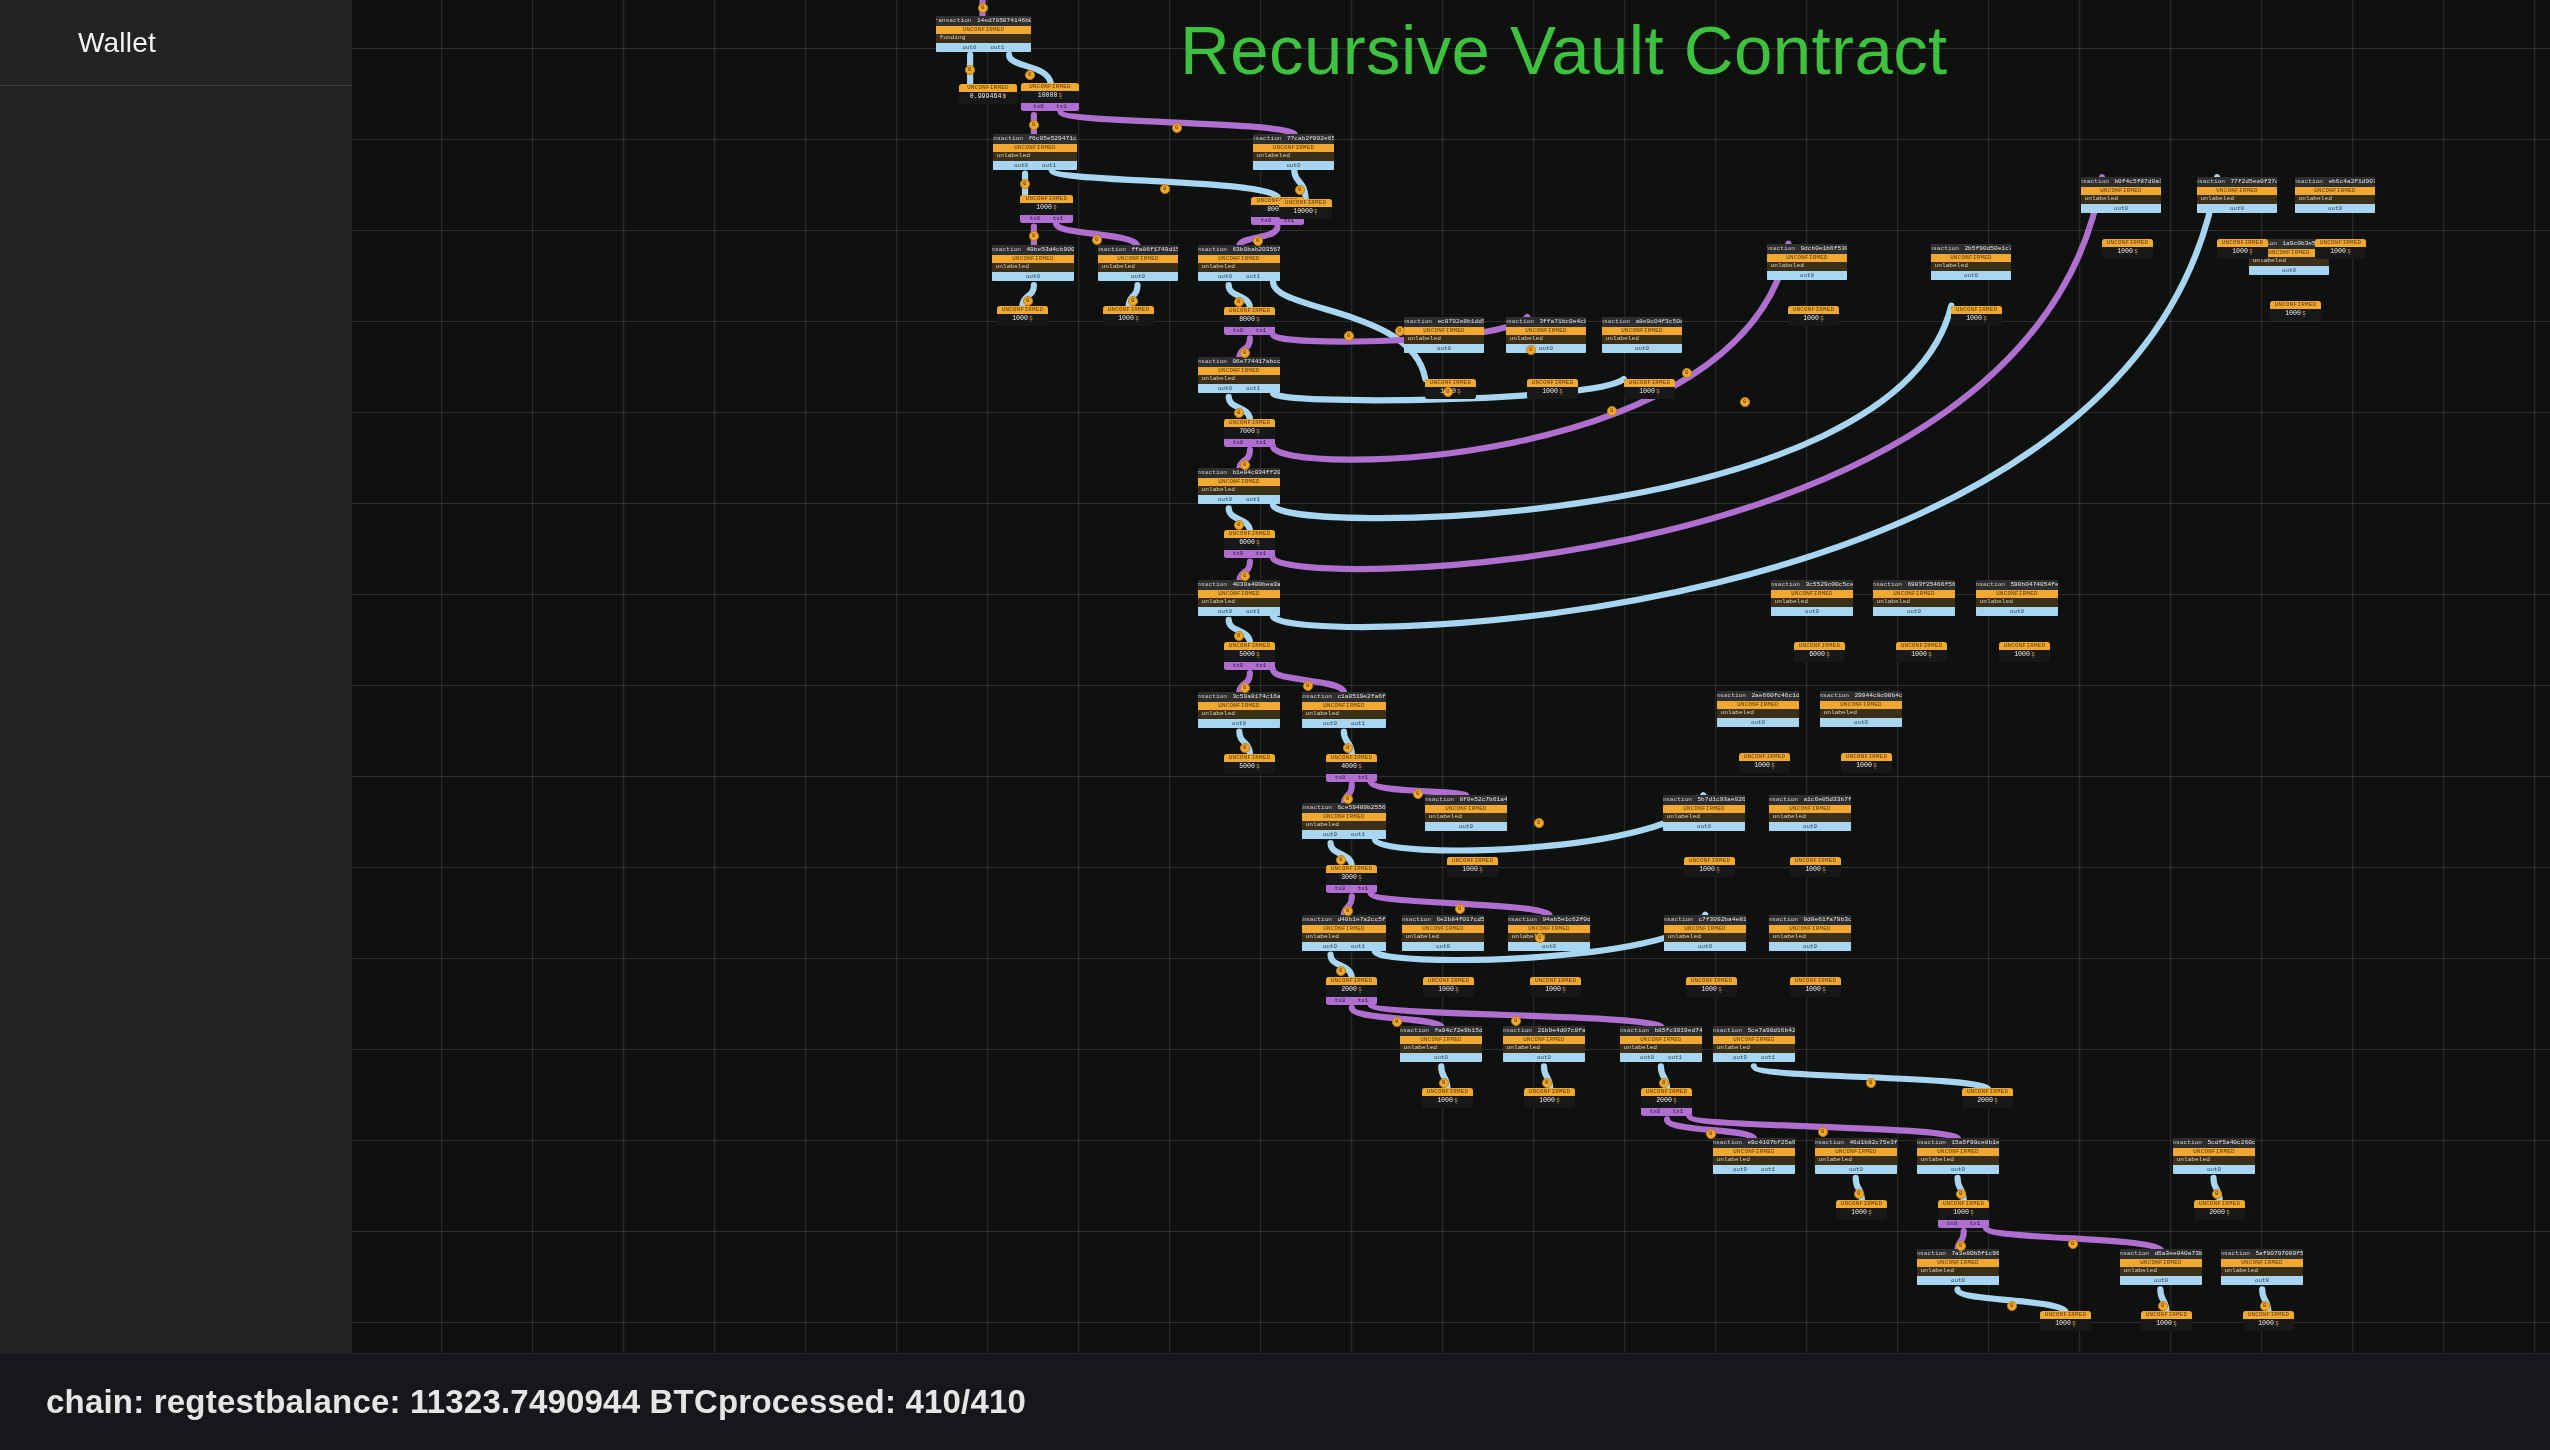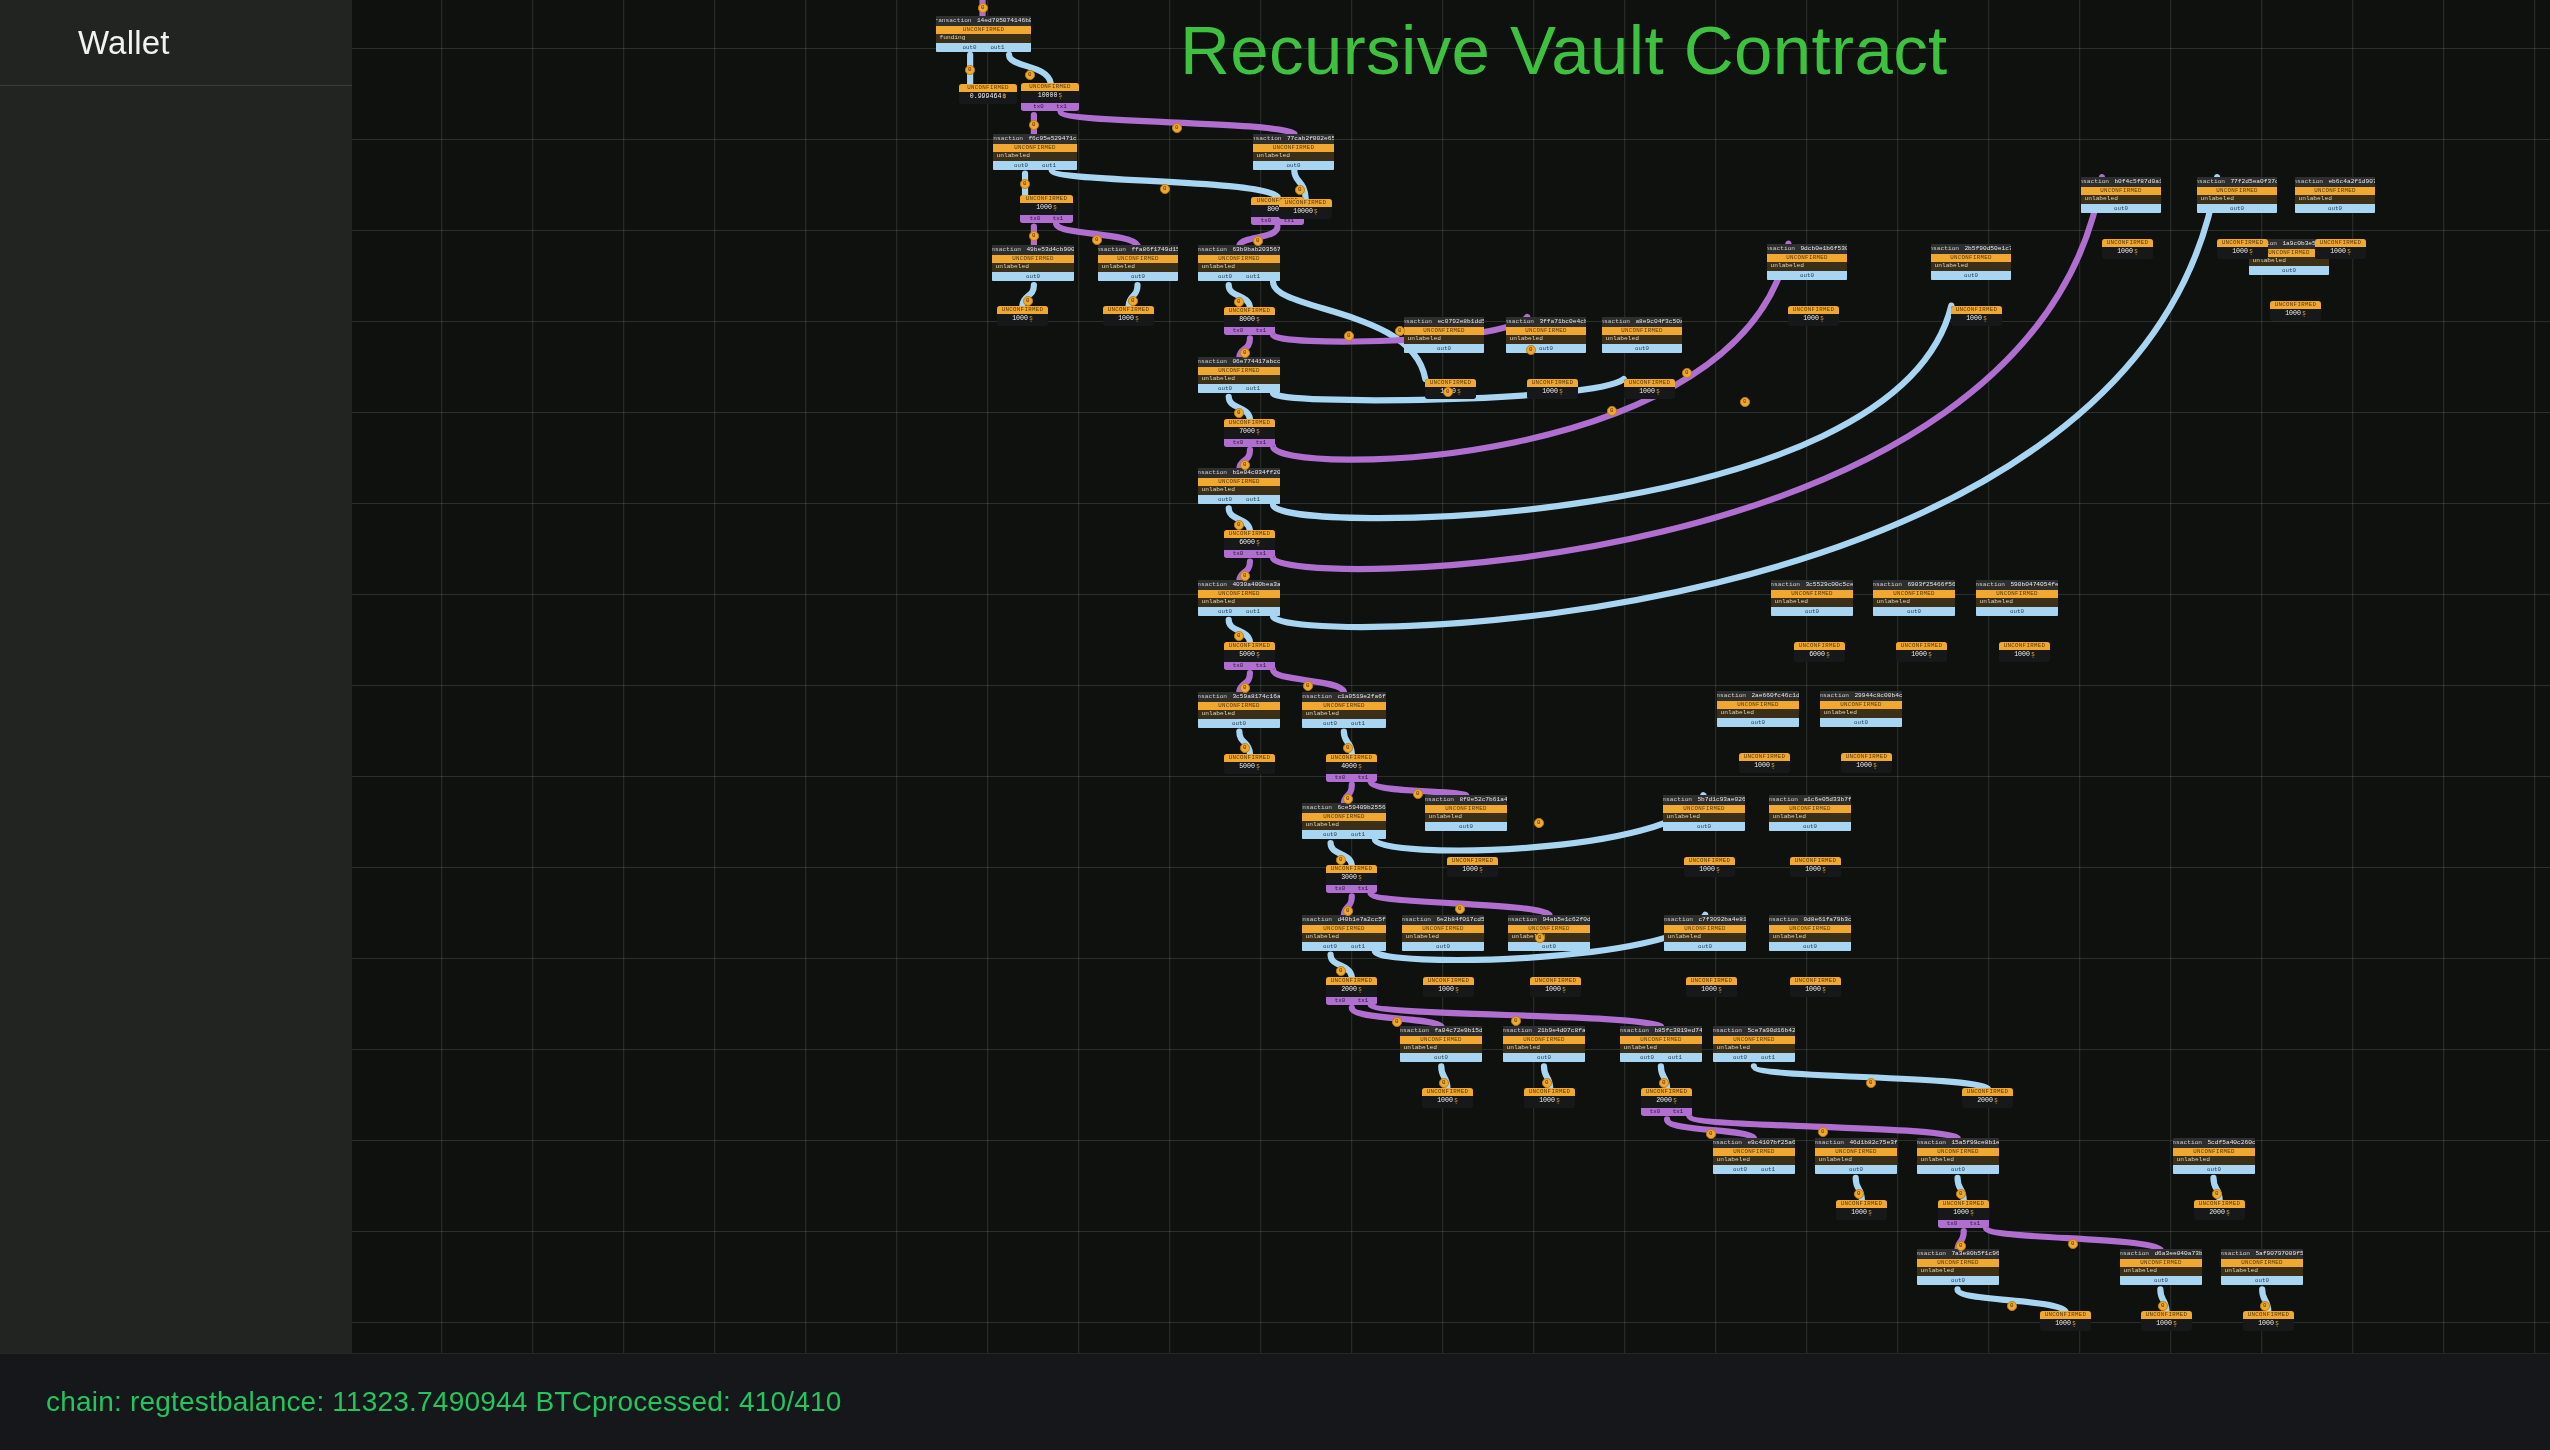--- a/index.html
+++ b/index.html
@@ -20,21 +20,21 @@
   .nav-group{border-bottom:0.9px solid #3a3d3a;}
   .nav-group.last{border-bottom:0.9px solid #3a3d3a;}
   .nav-item{
     height:85px;display:flex;align-items:center;
     padding:0 0 0 23px;box-sizing:border-box;cursor:pointer;
   }
   .nav-icon{
     width:55px;flex:0 0 55px;display:flex;align-items:center;justify-content:flex-start;
   }
   .nav-icon svg{display:block;}
-  .nav-label{font-size:33px;color:#f2f2f2;letter-spacing:0.2px;white-space:nowrap;}
+  .nav-label{font-size:28px;color:#f2f2f2;letter-spacing:0.2px;white-space:nowrap;}
   #sidebar-filler{flex:1 1 auto;background:#222422;}
 
   
   #canvas{
     position:relative;flex:1 1 auto;min-width:0;
     background-color:#0e110e;
     background-image:
       linear-gradient(to right, rgba(190,200,190,.17) 1.4px, transparent 1.4px),
       linear-gradient(to bottom, rgba(190,200,190,.17) 1.4px, transparent 1.4px);
     background-size:91px 91px;
@@ -105,21 +105,21 @@
     font-family:"Liberation Mono", monospace;z-index:3;
   }
 
   
   #statusbar{
     flex:0 0 97px;height:97px;background:#15171a;
     display:flex;align-items:center;padding-left:46px;box-sizing:border-box;
     border-top:0.9px solid #24262a;
   }
   #status-text{
-    color:#22c55e;font-size:28px;white-space:nowrap;letter-spacing:0.2px;
+    color:#e5e5e5;font-size:33px;white-space:nowrap;letter-spacing:0.2px;font-weight:bold;
   }
 </style>
 </head>
 <body>
 
 <div id="app">
   <div id="body-row">
 
     <nav id="sidebar">
         <div class="nav-group">

